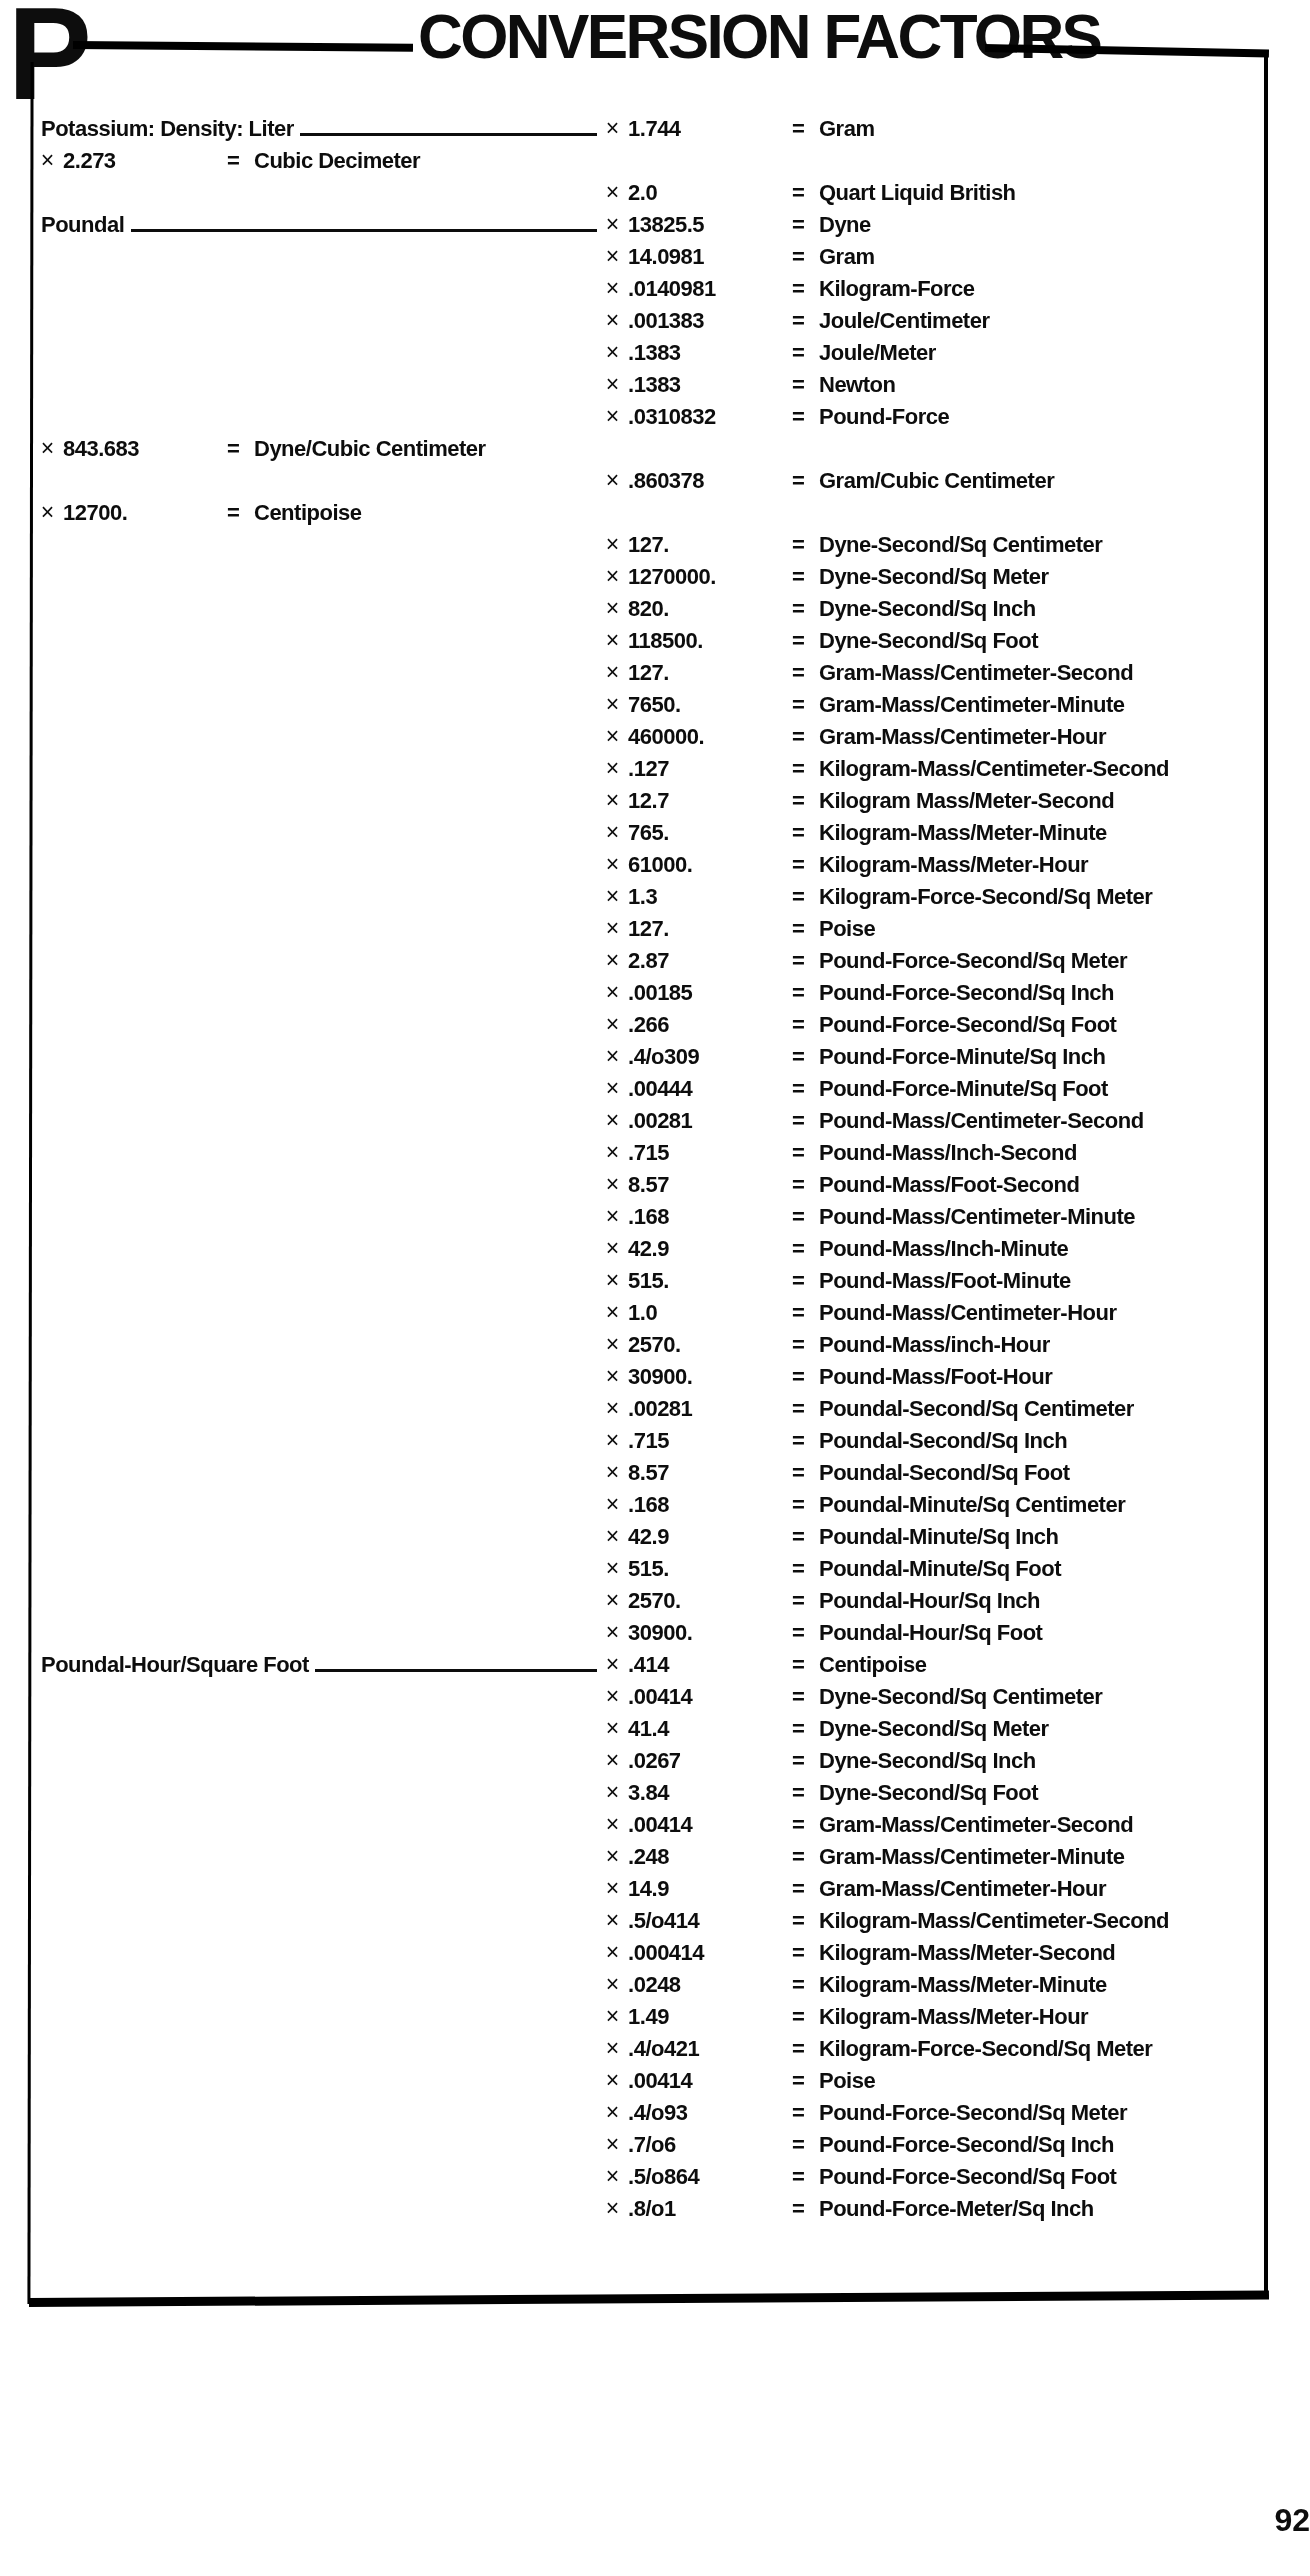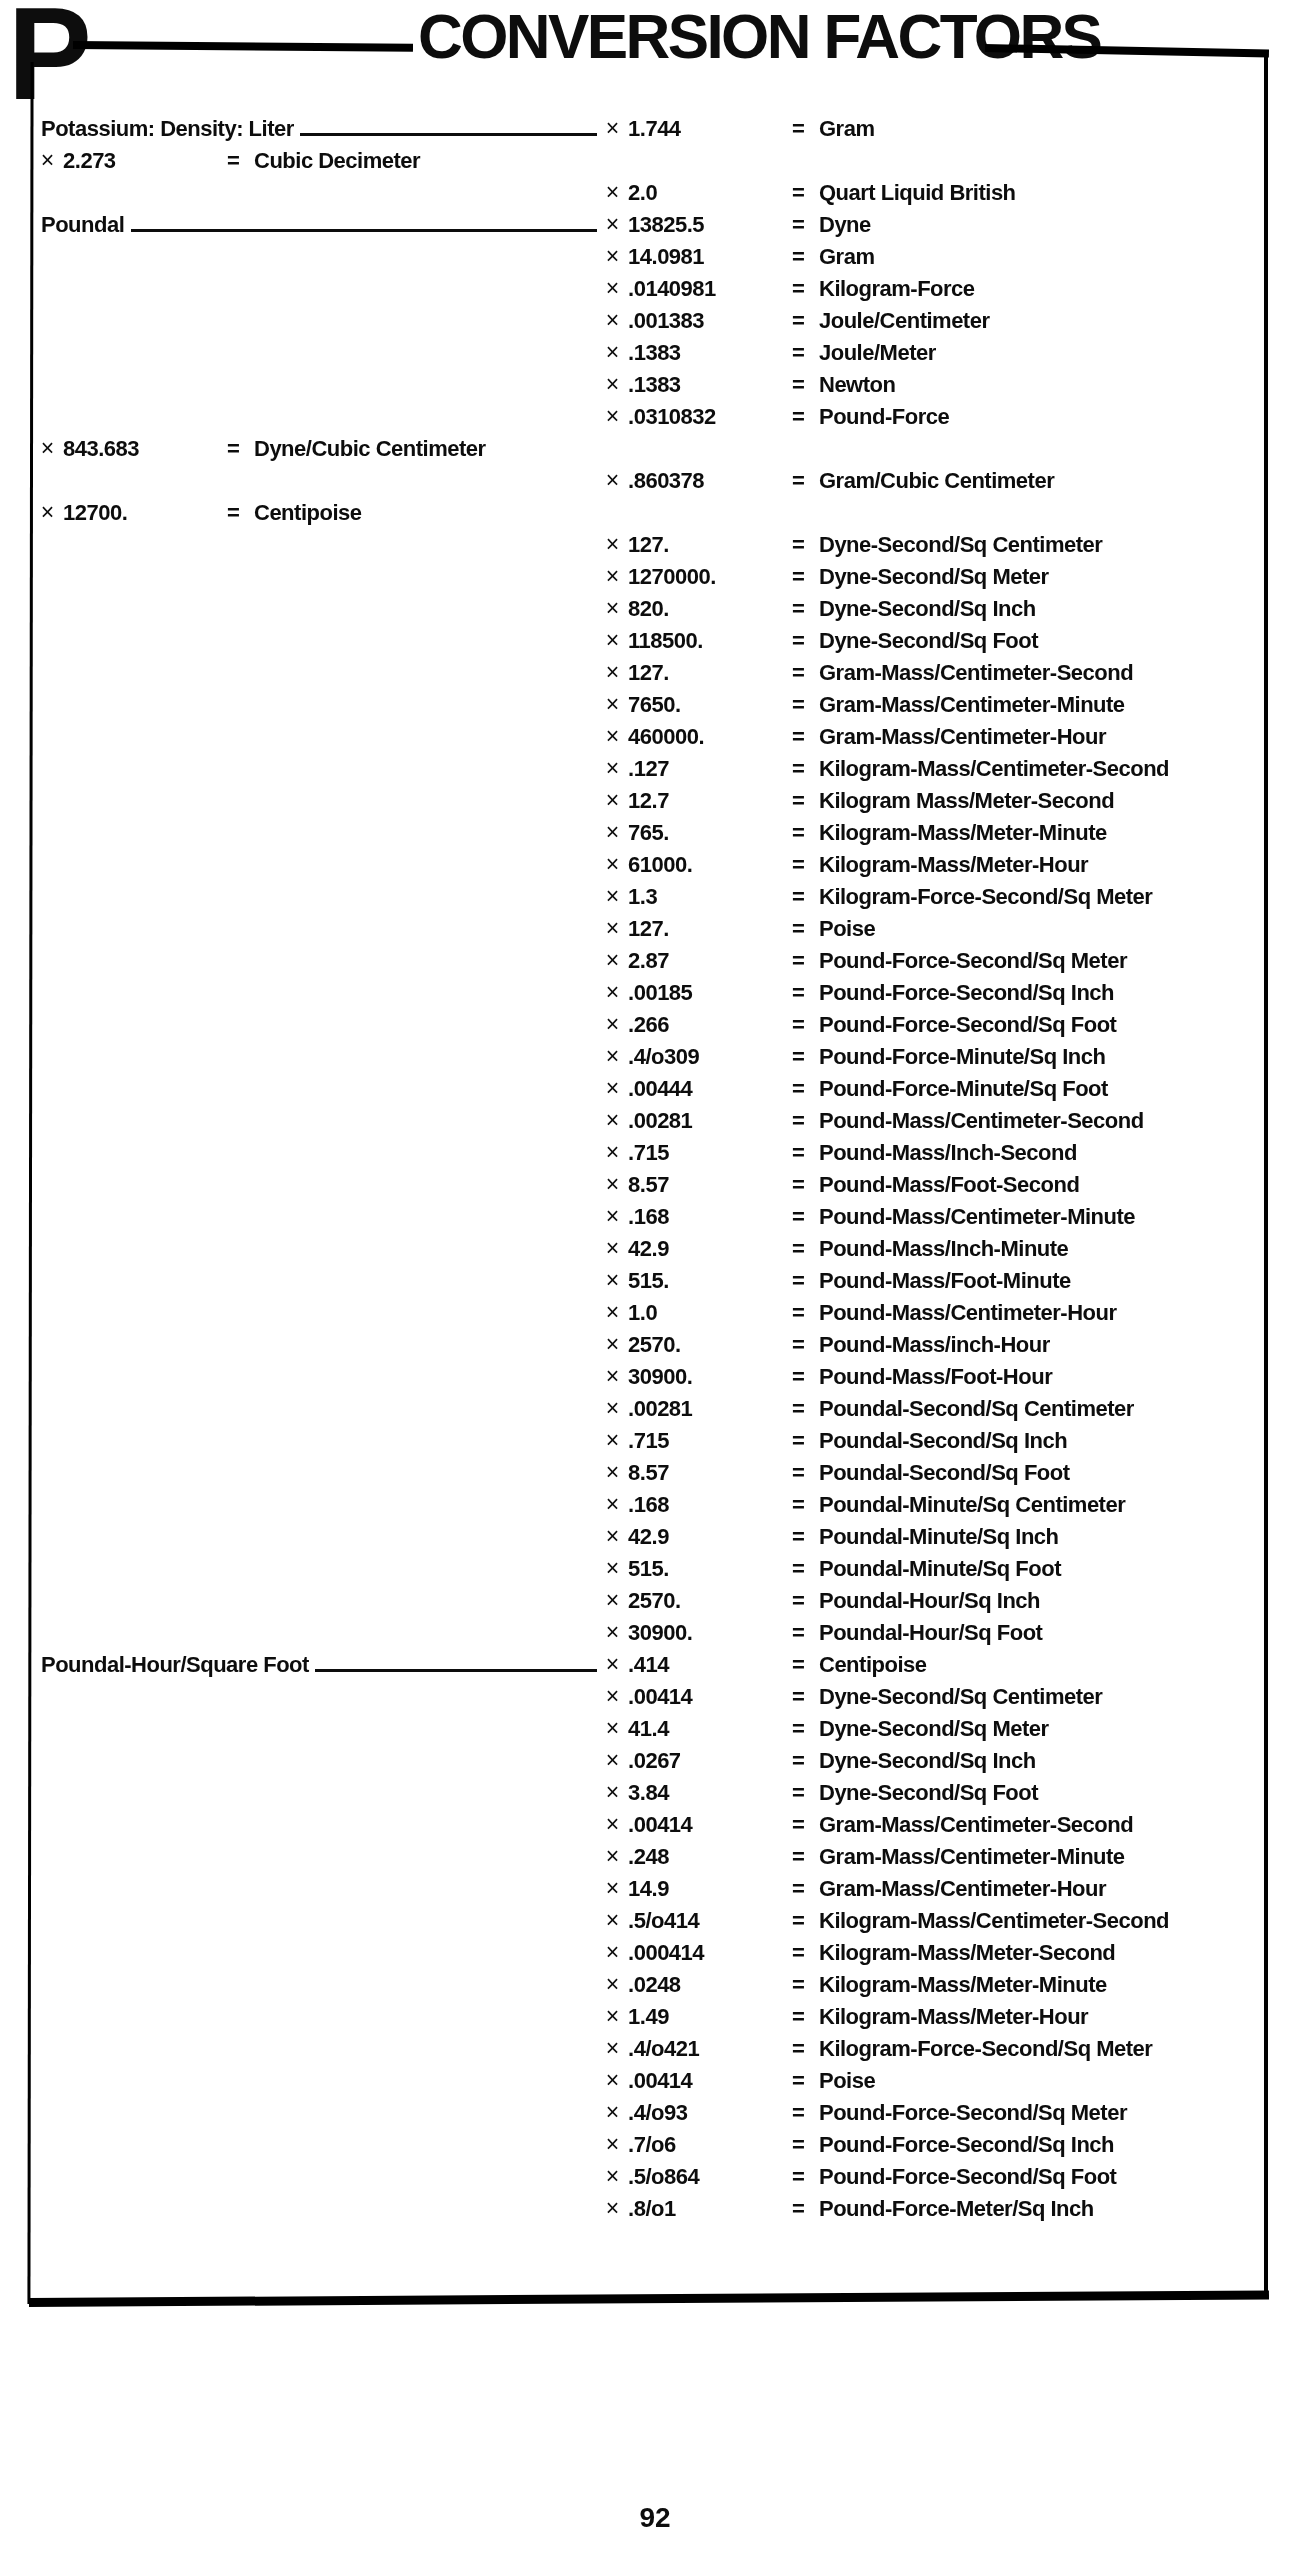--- a/index.html
+++ b/index.html
@@ -76,22 +76,22 @@
     width: 186px; flex-shrink: 0;
     white-space: nowrap;
     display: flex;
   }
   .x-sign { margin-right: 9.7px; font-weight: 400; transform: scale(1.05); }
   .result-cell { flex: 1; display: flex; white-space: nowrap; }
   .eq-sign { width: 27px; flex-shrink: 0; }
   
   .page-number {
     position: absolute; left: 0; top: 2502px;
-    width: 100%; text-align: center;
-    font-size: 28px; font-weight: 700;
+    width: 100%; text-align: right;
+    font-size: 32px; font-weight: 700;
   }
 </style>
 </head>
 <body>
 
 <div class="letter-p">P</div>
 <div class="rule-left"></div>
 <div class="page-title">CONVERSION FACTORS</div>
 <div class="rule-right"></div>
 

